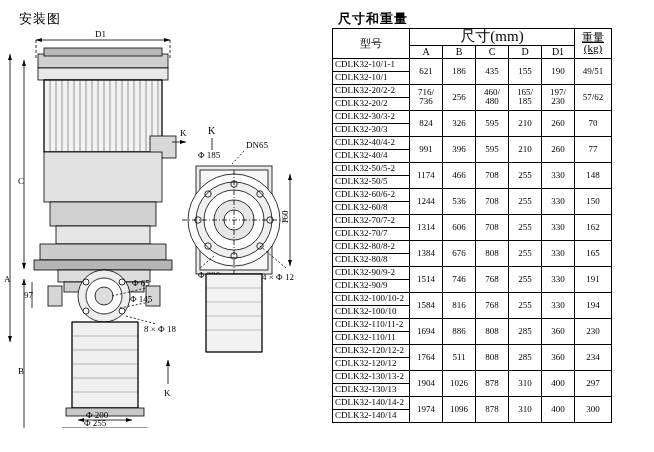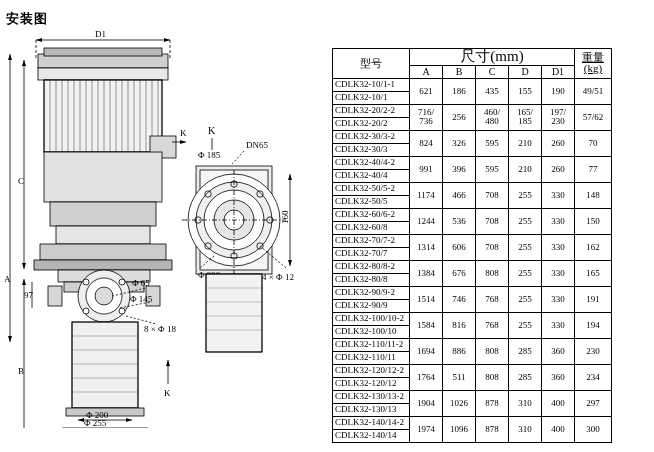--- a/index.html
+++ b/index.html
@@ -8,42 +8,41 @@
     background:#ffffff;
     font-family:"Liberation Sans", sans-serif;
     color:#000;
     position:relative;
     overflow:hidden;
   }
   .page{position:relative;width:654px;height:452px;}
 
   
   .left-title{
-    position:absolute;left:6px;top:10px;
-    font-size:13px;font-weight:bold;letter-spacing:1px;
+    position:absolute;left:19px;top:10px;
+    font-size:13px;font-weight:normal;letter-spacing:1px;
   }
   .right-title{
     position:absolute;left:338px;top:10px;
     font-size:13px;font-weight:bold;letter-spacing:1px;
   }
   .footnote{
     position:absolute;left:6px;top:434px;
     font-size:11px;
   }
 
   .drawing{position:absolute;left:0px;top:24px;width:322px;height:404px;}
   svg{display:block;}
 
   
   .tbl-wrap{position:absolute;left:332px;top:28px;}
   table{
     border-collapse:collapse;
     font-size:9px;
     font-family:"Liberation Serif", serif;
-    margin-top:20px;
   }
   table td,table th{
     border:1px solid #000;
     text-align:center;
     padding:0;
     height:12px;
     line-height:1.05;
     font-weight:normal;
   }
   th{font-size:10px;}
@@ -61,20 +60,21 @@
   .hdr-dim{font-size:15px;}
   .hdr-wt{font-size:11px;width:36px;text-decoration:underline;}
   .two-line{line-height:1.0;}
 </style>
 </head>
 <body>
 
 <div class="page">
 
   <div class="left-title">安装图</div>
+  <div class="right-title">尺寸和重量</div>
 
   <div class="drawing">
     <svg width="322" height="404" viewBox="0 0 322 404" xmlns="http://www.w3.org/2000/svg" stroke="#000" fill="none" stroke-width="0.8" font-family="Liberation Serif, serif" font-size="9">
 
       <line x1="10" y1="30" x2="10" y2="318"></line>
       <polygon points="10,30 8,36 12,36" fill="#000" stroke="none"></polygon>
       <polygon points="10,318 8,312 12,312" fill="#000" stroke="none"></polygon>
       <text x="4" y="258" fill="#000" stroke="none">A</text>
 
       <line x1="24" y1="255" x2="24" y2="404"></line>

